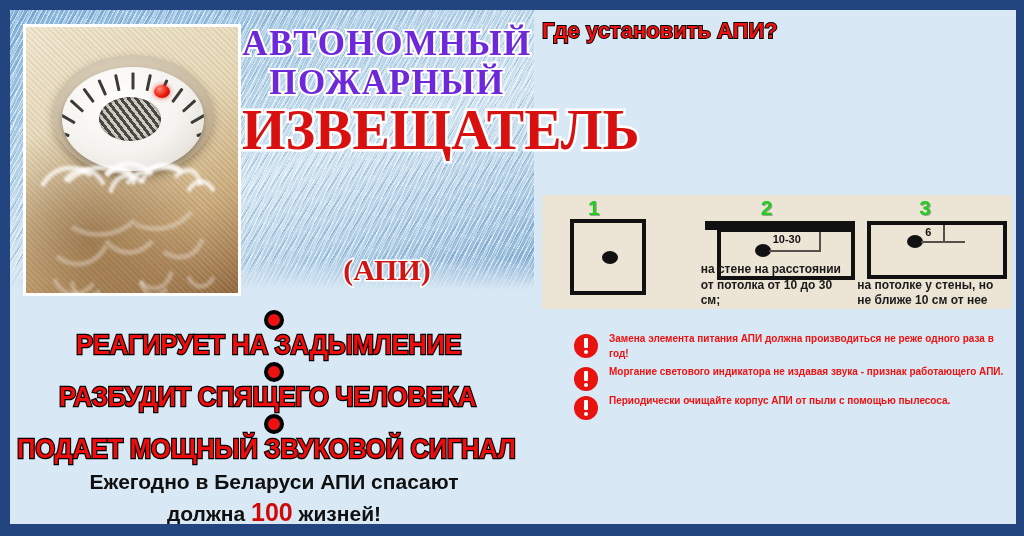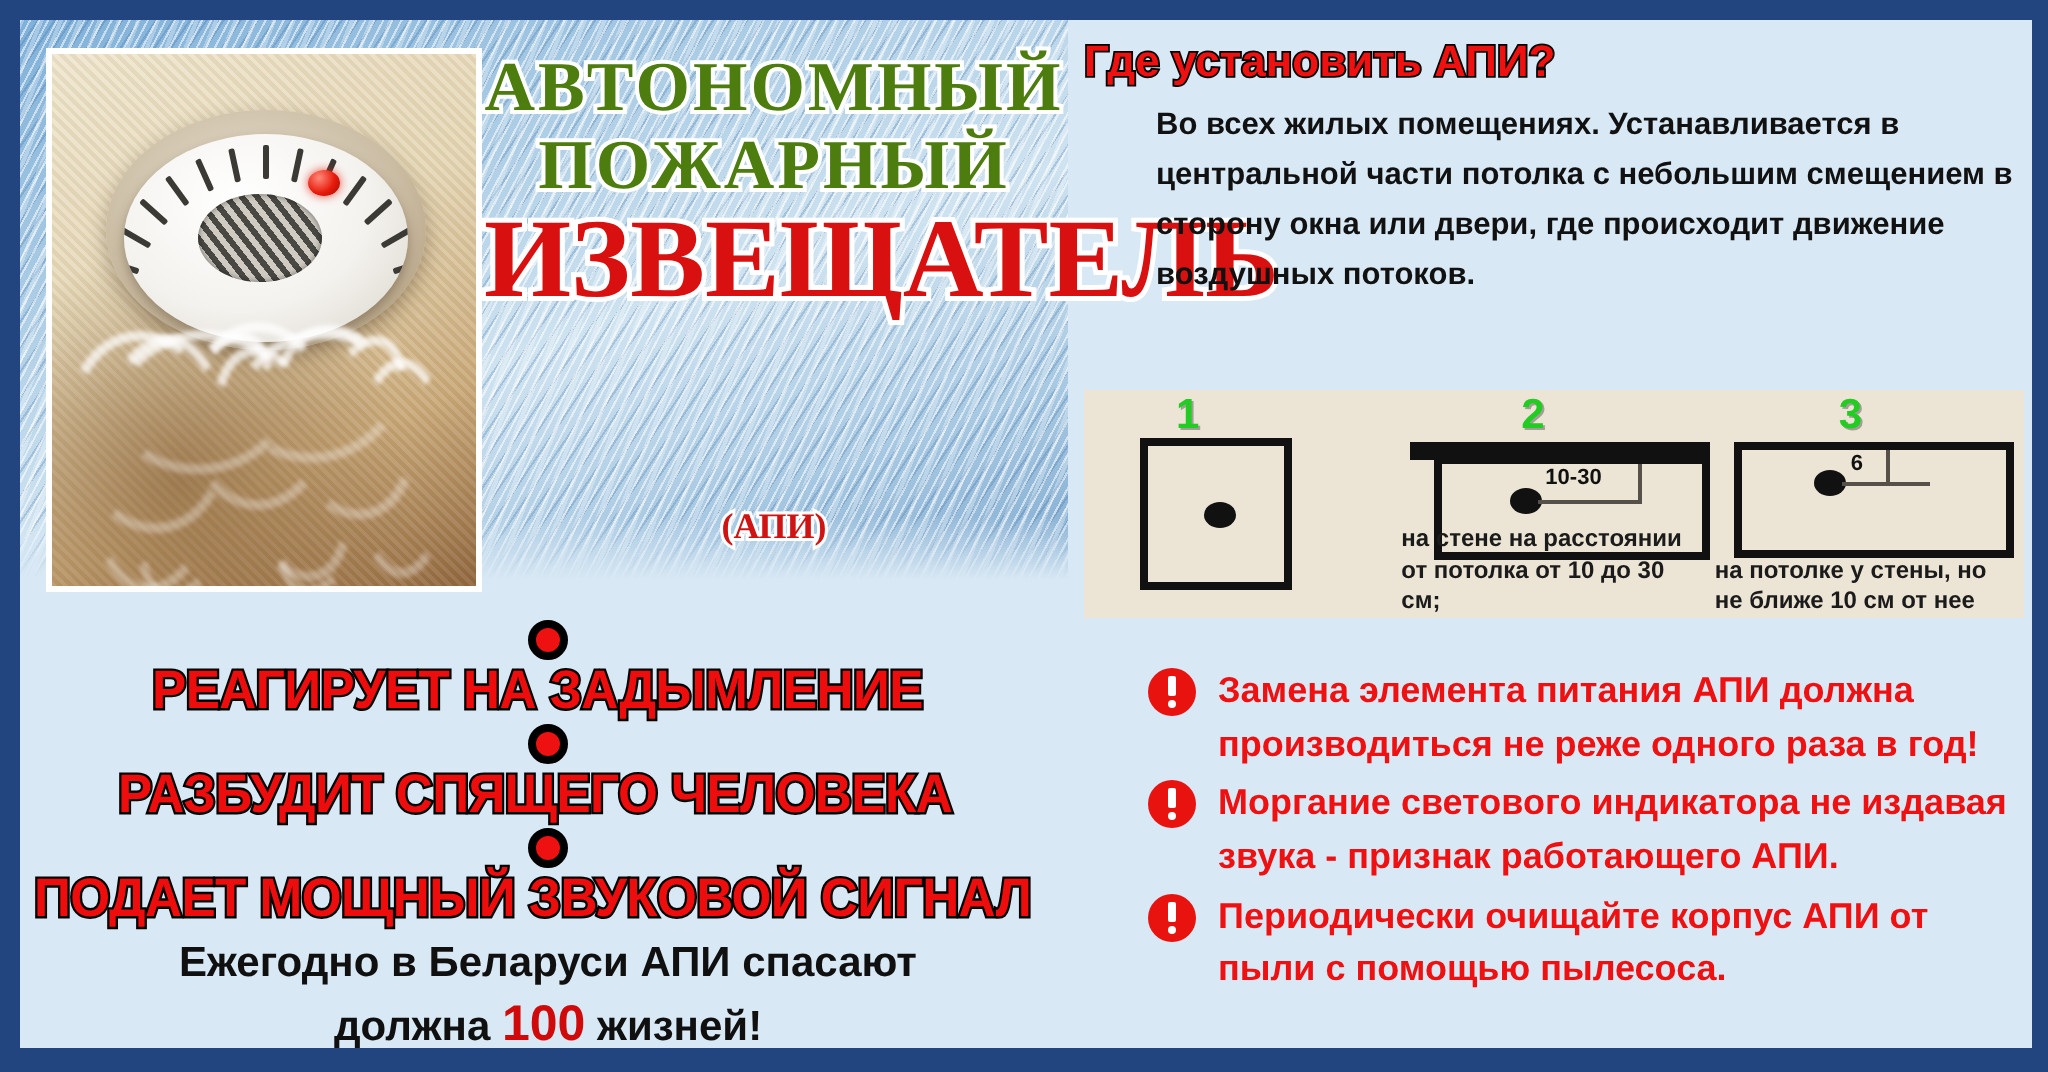--- a/index.html
+++ b/index.html
@@ -95,39 +95,39 @@
     border-color:rgba(255,255,255,0.70) transparent rgba(255,255,255,0.30) transparent;
     filter:blur(1.1px);
   }
   
   .title{
     position:absolute;left:232px;top:16px;width:290px;
     text-align:center;line-height:1;
   }
   .t1,.t2{
     font-size:35px;font-weight:bold;letter-spacing:1.5px;
-    color:#4d7c0f;
+    color:#6d28d9;
     -webkit-text-stroke:4px #ffffff;
     paint-order:stroke fill;
     font-family:"Liberation Serif", serif;
   }
   .t2{margin-top:4px;}
   .t3{
     display:block;margin-top:2px;
     font-size:56px;font-weight:bold;letter-spacing:0px;
     color:#d81010;
     -webkit-text-stroke:5px #ffffff;
     paint-order:stroke fill;
     font-family:"Liberation Serif", serif;
     white-space:nowrap;
   }
   .abbr{
     position:absolute;left:232px;top:243px;width:290px;text-align:center;
     font-family:"Liberation Serif", serif;
-    font-size:18px;font-weight:bold;color:#cf1414;
+    font-size:30px;font-weight:bold;color:#cf1414;
     -webkit-text-stroke:3px #ffffff;paint-order:stroke fill;
   }
   
   .bullets{position:absolute;left:14px;top:300px;width:510px;}
   .brow{display:flex;align-items:center;height:46px;margin-bottom:6px;flex-direction:column;}
   .bdot{
     width:20px;height:20px;border-radius:50%;
     background:#ee1111;border:4px solid #000000;
     box-sizing:border-box;flex:none;margin-right:13px;margin-left:3px;
   }
@@ -186,21 +186,21 @@
   }
   .wicon:before{
     content:"";position:absolute;left:10px;top:4px;width:4px;height:10px;
     background:#ffffff;border-radius:1px;
   }
   .wicon:after{
     content:"";position:absolute;left:10px;top:16px;width:4px;height:4px;
     background:#ffffff;border-radius:50%;
   }
   .wtxt{
-    font-size:18px;font-weight:bold;color:#ef1111;line-height:1.48;
+    font-size:10px;font-weight:bold;color:#ef1111;line-height:1.48;
     flex:1;
   }
 </style>
 </head>
 <body>
 
 <div class="poster">
  <div class="inner">
 
   <div class="left">
@@ -269,21 +269,20 @@
     </div>
 
     <div class="footline">
       <span>Ежегодно в Беларуси АПИ спасают</span><br>
       <span>должна </span><span class="hundred">100</span><span> жизней!</span>
     </div>
   </div>
 
   <div class="right">
     <div class="rhead">Где установить АПИ?</div>
-    <div class="rpara">Во всех жилых помещениях. Устанавливается в центральной части потолка с небольшим смещением в сторону окна или двери, где происходит движение воздушных потоков.</div>
 
     <div class="diagram">
 
       <div class="dcell">
         <span class="dnum" style="left:46px;">1</span>
         <div class="room" style="left:28px;top:24px;width:76px;height:76px;"></div>
         <span class="dotm" style="left:60px;top:56px;"></span>
       </div>
 
       <div class="dcell">

